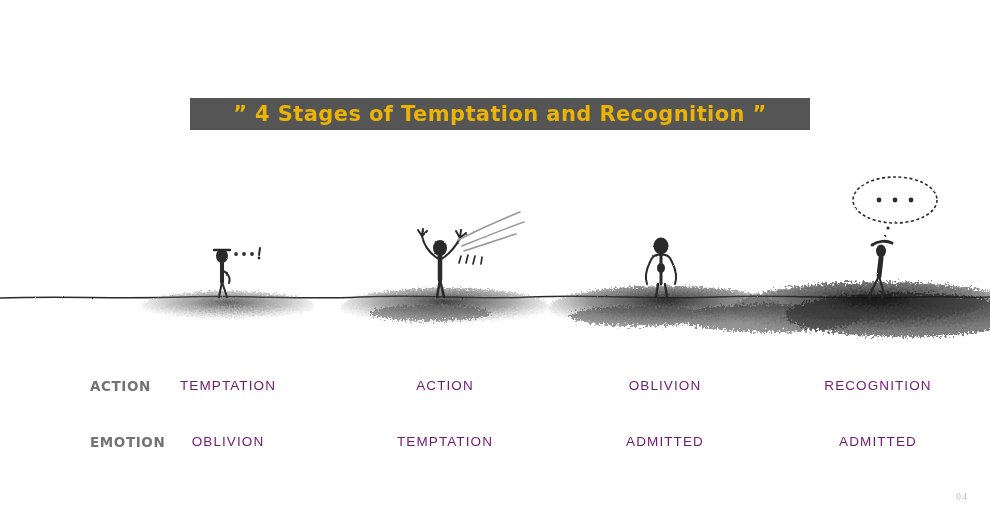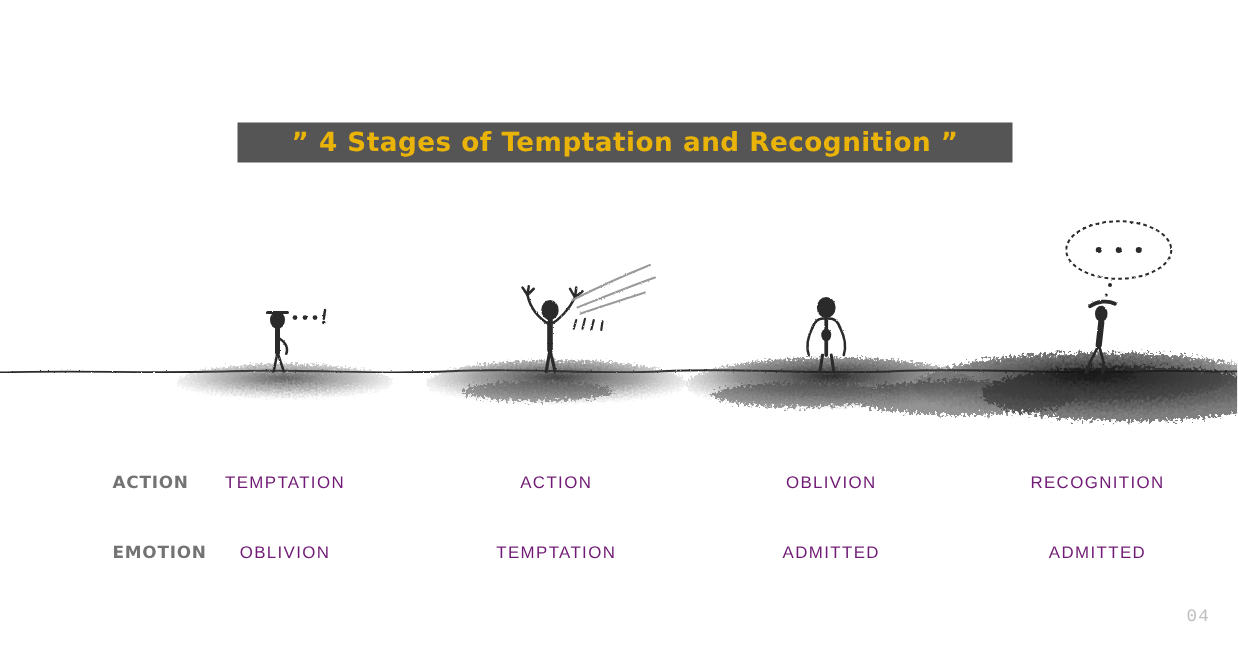--- a/index.html
+++ b/index.html
@@ -90,24 +90,24 @@
   .c0 { left: 128px; }
   .c1 { left: 345px; }
   .c2 { left: 565px; }
   .c3 { left: 778px; }
 
   
   .page-num {
     position: absolute;
     right: 22px;
     bottom: 16px;
-    font-size: 14px;
+    font-size: 10px;
     color: #bfbfbf;
     letter-spacing: 1px;
-    font-family: Liberation Mono, monospace;
+    font-family: Liberation Serif, serif;
   }
 </style>
 </head>
 <body>
 
 <div class="slide">
 
   <div class="title-bar">
     <span class="title-text">” 4 Stages of Temptation and Recognition ”</span>
   </div>

